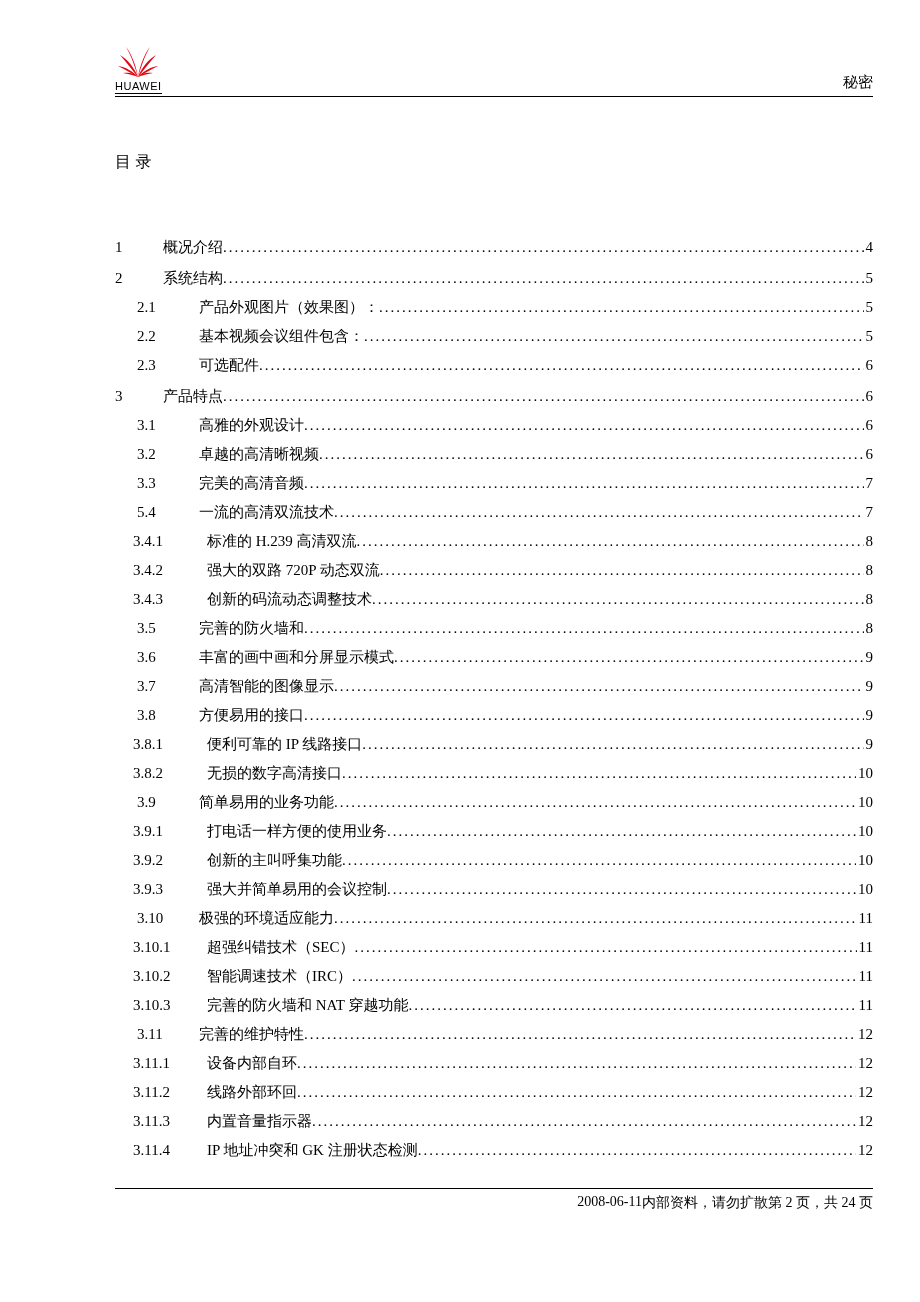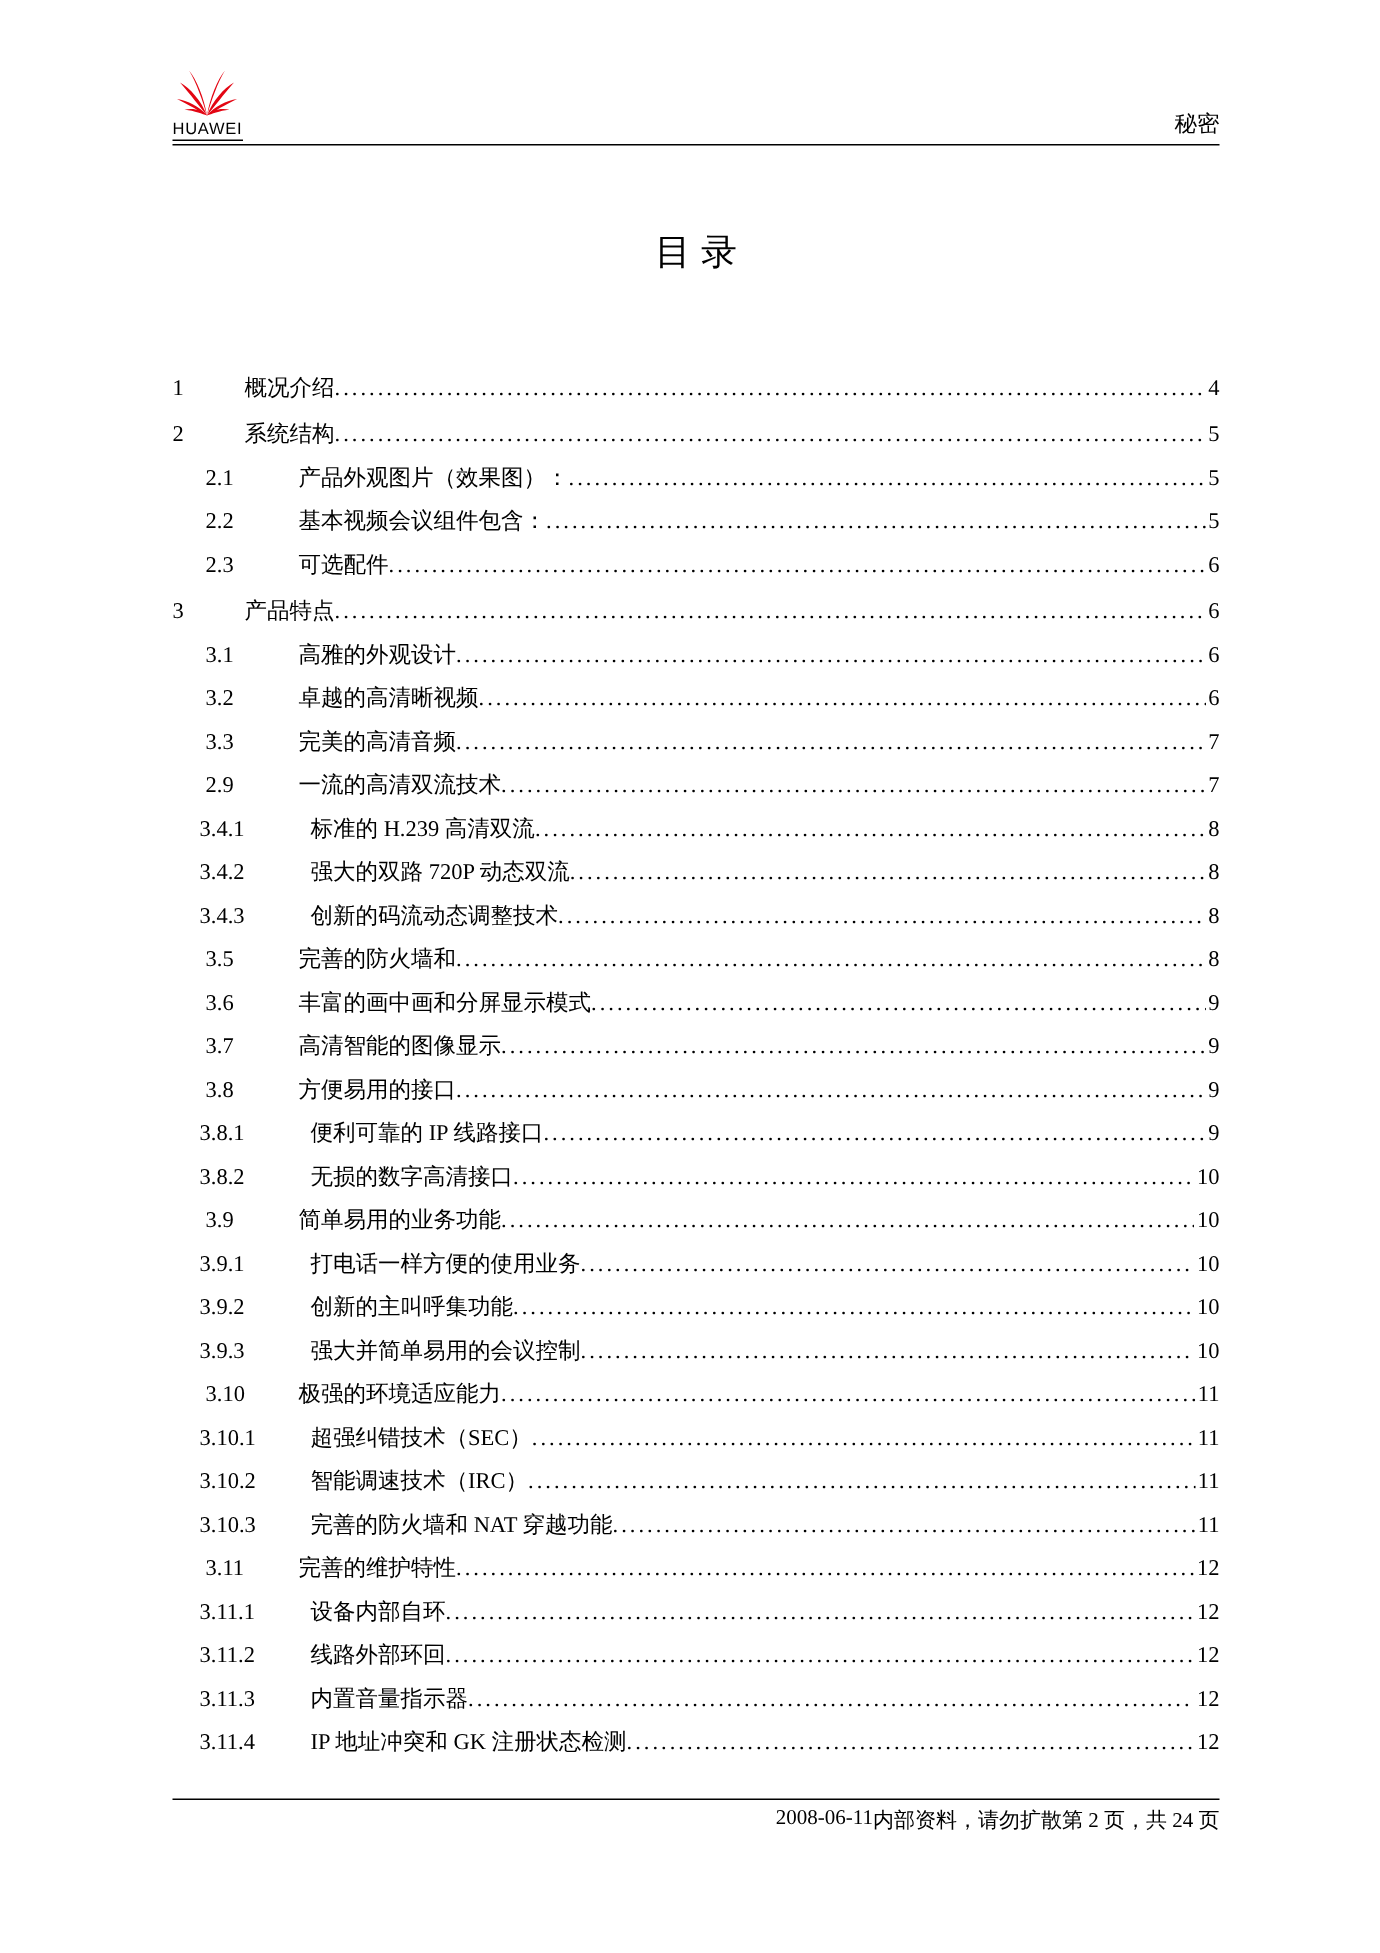--- a/index.html
+++ b/index.html
@@ -6,21 +6,21 @@
     margin: 0;
     padding: 0;
     background: #fff;
     font-family: "SimSun", "宋体", serif;
     font-size: 15px;
     color: #000;
   }
   .page {
     width: 920px;
     min-height: 1302px;
-    padding: 45px 107px 25px 115px;
+    padding: 45px 47px 25px 115px;
     box-sizing: border-box;
     position: relative;
   }
   .header-row {
     display: flex;
     align-items: flex-end;
     justify-content: space-between;
     border-bottom: 1px solid #000;
     padding-bottom: 2px;
   }
@@ -47,23 +47,23 @@
     font-family: "SimSun", serif;
     font-size: 15px;
     padding-bottom: 2px;
   }
   .classification {
     font-family: "SimSun", serif;
     font-size: 15px;
     padding-bottom: 2px;
   }
   .toc-title {
-    text-align: center;
+    text-align: left;
     font-family: "SimHei", "黑体", sans-serif;
-    font-size: 24px;
+    font-size: 16px;
     margin-top: 55px;
     margin-bottom: 65px;
     font-weight: normal;
   }
   .toc-entry {
     display: flex;
     align-items: baseline;
     white-space: nowrap;
     margin-bottom: 10px;
     font-family: "SimSun", serif;
@@ -183,21 +183,21 @@
         <span class="toc-leader"></span>
         <span class="toc-page">6</span>
       </div>
       <div class="toc-entry lvl2">
         <span class="toc-num">3.3</span>
         <span class="toc-text">完美的高清音频</span>
         <span class="toc-leader"></span>
         <span class="toc-page">7</span>
       </div>
       <div class="toc-entry lvl2">
-        <span class="toc-num">2.9</span>
+        <span class="toc-num">5.4</span>
         <span class="toc-text">一流的高清双流技术</span>
         <span class="toc-leader"></span>
         <span class="toc-page">7</span>
       </div>
       <div class="toc-entry lvl3">
         <span class="toc-num">3.4.1</span>
         <span class="toc-text">标准的 H.239 高清双流</span>
         <span class="toc-leader"></span>
         <span class="toc-page">8</span>
       </div>

